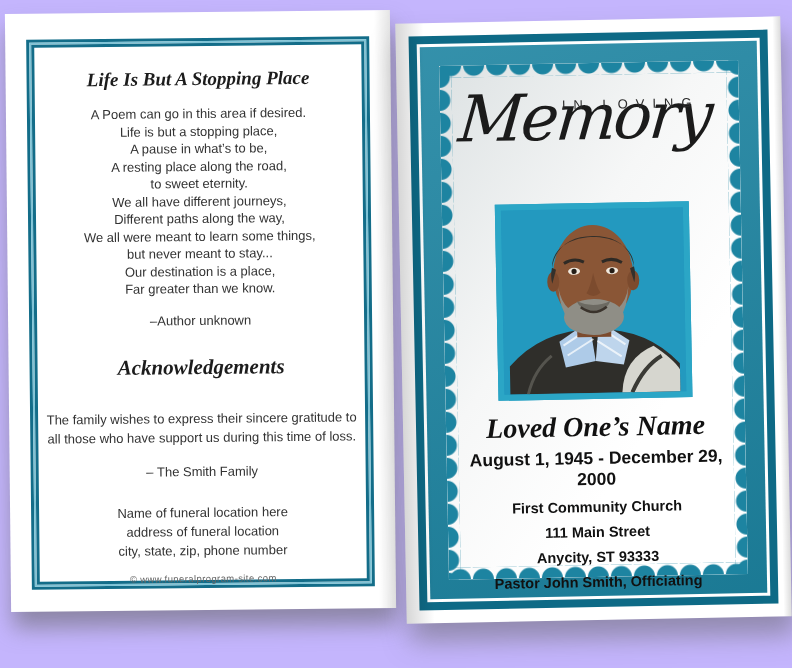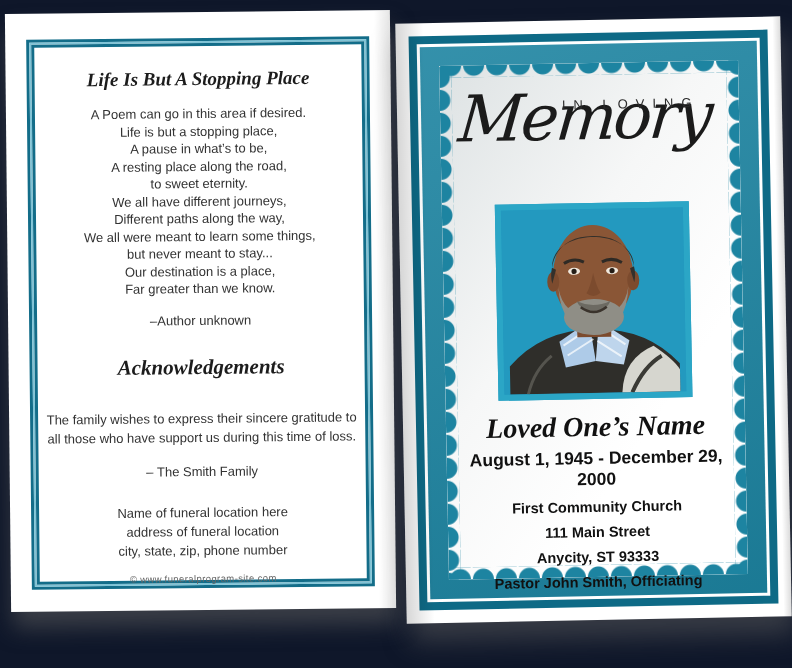--- a/index.html
+++ b/index.html
@@ -1,17 +1,17 @@
 <!DOCTYPE html>
 <html><head>
 <meta charset="utf-8">
 <style>
   html,body{margin:0;padding:0;background:#ffffff;}
   .stage{position:relative;width:792px;height:668px;overflow:hidden;
-         font-family:"Liberation Sans",sans-serif;background:#0f172a;}
+         font-family:"Liberation Sans",sans-serif;background:#c4b5fd;}
 
   
   .page{position:absolute;background:#fff;}
   .page-left{left:8px;top:12px;width:385px;height:598px;
              transform:rotate(-0.6deg);
              box-shadow:2px 16px 22px rgba(95,95,95,.55);}
   .page-right{left:401px;top:20px;width:385px;height:600px;
               transform:rotate(-1.1deg);
               box-shadow:4px 18px 26px rgba(95,95,95,.5);z-index:2;}
   .page-left::after{content:'';position:absolute;top:0;bottom:0;right:0;width:16px;

